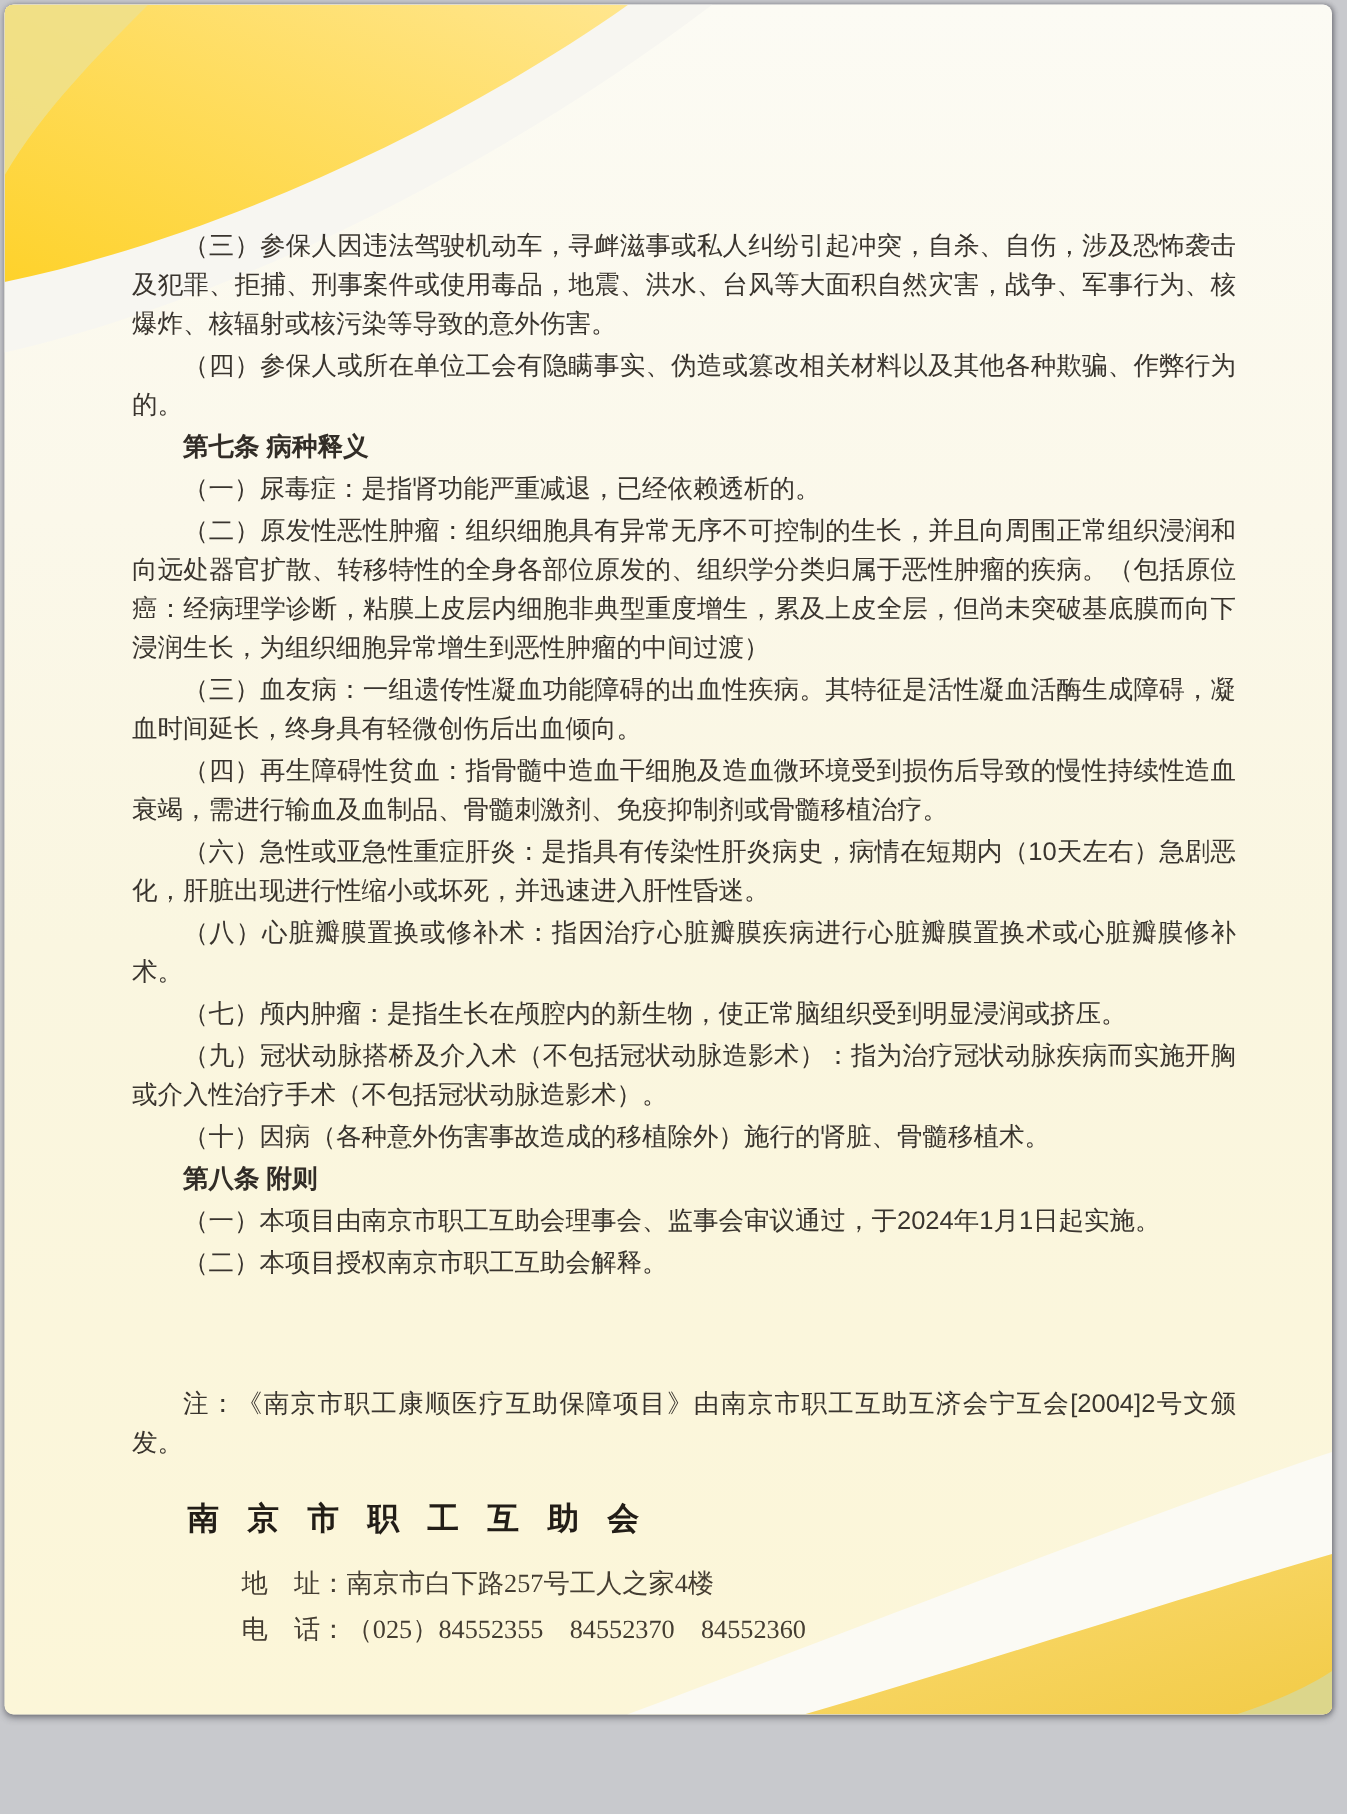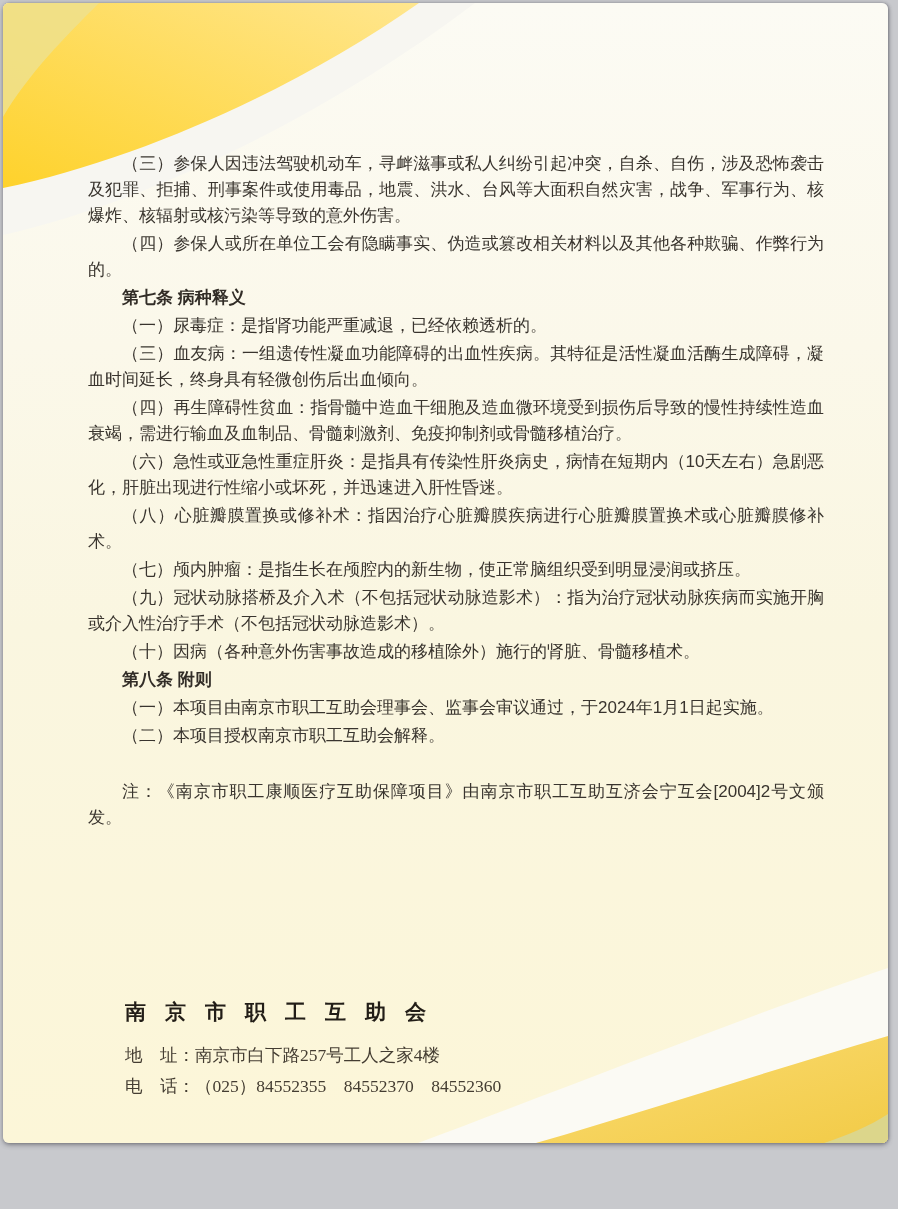--- a/index.html
+++ b/index.html
@@ -22,29 +22,29 @@
   .swoosh.tl{top:0;left:0;}
   .swoosh.br{bottom:0;right:0;}
   .content{
     position:absolute;left:85px;top:148px;width:736px;
     font-size:17px;line-height:26px;
     color:#39342e;
     text-align:justify;
   }
   .para,.heading{margin:0 0 2px 0;text-indent:2em;}
   .heading{font-weight:bold;color:#322d27;}
-  .note{margin-top:30px;}
+  .note{margin-top:68px;}
   .footer{position:absolute;left:122px;top:995px;color:#2a251f;}
   .org-name{
     font-size:21px;font-weight:bold;letter-spacing:19px;
     color:#221d17;white-space:nowrap;margin:0 0 14px 0;
   }
   .contact{
     font-family:"Liberation Serif","DejaVu Serif",serif;
-    font-size:17.5px;line-height:31px;color:#443d32;white-space:nowrap;
+    font-size:17.5px;line-height:31px;color:#443d32;white-space:nowrap;margin-left:36px;
   }
 </style>
 </head>
 <body>
 
 <div class="page">
 
   <svg class="swoosh tl" width="600" height="345" viewBox="0 0 600 345">
     <defs>
       <linearGradient id="gTL" x1="0" y1="1" x2="1" y2="0">
@@ -67,20 +67,21 @@
     <path d="M470,0 C345,42 160,115 0,175 L470,175 Z" fill="#FBFAF4"></path>
     <path d="M470,68 C360,100 238,140 118,175 L470,175 Z" fill="url(#gBR)"></path>
     <path d="M470,146 C452,158 430,167 406,175 L470,175 Z" fill="#DCD68B"></path>
   </svg>
 
   <div class="content">
     <p class="para">（三）参保人因违法驾驶机动车，寻衅滋事或私人纠纷引起冲突，自杀、自伤，涉及恐怖袭击及犯罪、拒捕、刑事案件或使用毒品，地震、洪水、台风等大面积自然灾害，战争、军事行为、核爆炸、核辐射或核污染等导致的意外伤害。</p>
     <p class="para">（四）参保人或所在单位工会有隐瞒事实、伪造或篡改相关材料以及其他各种欺骗、作弊行为的。</p>
     <p class="heading">第七条 病种释义</p>
     <p class="para">（一）尿毒症：是指肾功能严重减退，已经依赖透析的。</p>
+    <p class="para">（二）原发性恶性肿瘤：组织细胞具有异常无序不可控制的生长，并且向周围正常组织浸润和向远处器官扩散、转移特性的全身各部位原发的、组织学分类归属于恶性肿瘤的疾病。（包括原位癌：经病理学诊断，粘膜上皮层内细胞非典型重度增生，累及上皮全层，但尚未突破基底膜而向下浸润生长，为组织细胞异常增生到恶性肿瘤的中间过渡）</p>
     <p class="para">（三）血友病：一组遗传性凝血功能障碍的出血性疾病。其特征是活性凝血活酶生成障碍，凝血时间延长，终身具有轻微创伤后出血倾向。</p>
     <p class="para">（四）再生障碍性贫血：指骨髓中造血干细胞及造血微环境受到损伤后导致的慢性持续性造血衰竭，需进行输血及血制品、骨髓刺激剂、免疫抑制剂或骨髓移植治疗。</p>
     <p class="para">（六）急性或亚急性重症肝炎：是指具有传染性肝炎病史，病情在短期内（10天左右）急剧恶化，肝脏出现进行性缩小或坏死，并迅速进入肝性昏迷。</p>
     <p class="para">（八）心脏瓣膜置换或修补术：指因治疗心脏瓣膜疾病进行心脏瓣膜置换术或心脏瓣膜修补术。</p>
     <p class="para">（七）颅内肿瘤：是指生长在颅腔内的新生物，使正常脑组织受到明显浸润或挤压。</p>
     <p class="para">（九）冠状动脉搭桥及介入术（不包括冠状动脉造影术）：指为治疗冠状动脉疾病而实施开胸或介入性治疗手术（不包括冠状动脉造影术）。</p>
     <p class="para">（十）因病（各种意外伤害事故造成的移植除外）施行的肾脏、骨髓移植术。</p>
     <p class="heading">第八条 附则</p>
     <p class="para">（一）本项目由南京市职工互助会理事会、监事会审议通过，于2024年1月1日起实施。</p>
     <p class="para">（二）本项目授权南京市职工互助会解释。</p>

